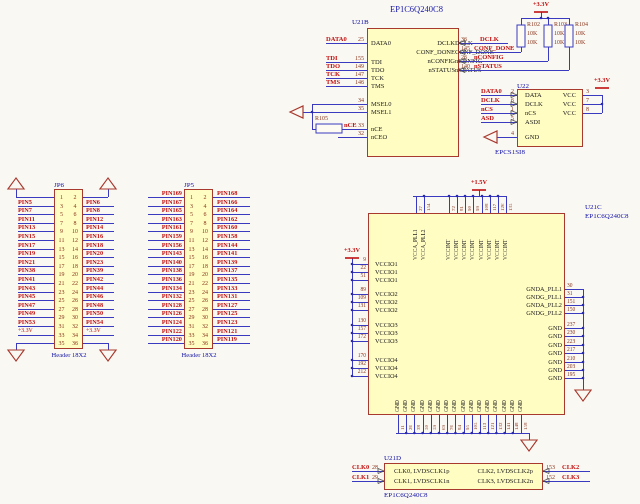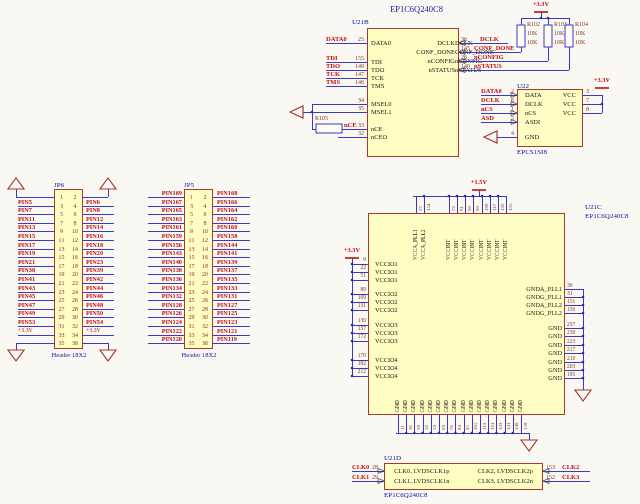--- a/index.html
+++ b/index.html
@@ -102,21 +102,21 @@
     <span class="t pnum f6" style="left: 554px; top: 39px;">10K</span>
     <span class="wire" style="left: 569px; top: 18px; width: 1px; height: 7px;"></span>
     <span class="t pnum f6" style="left: 575px; top: 21px;">R104</span>
     <span class="t pnum f6" style="left: 575px; top: 30px;">10K</span>
     <span class="t pnum f6" style="left: 575px; top: 39px;">10K</span>
     <span class="wire" style="left: 521px; top: 47px; width: 1px; height: 5px;"></span>
     <span class="wire" style="left: 548px; top: 47px; width: 1px; height: 14px;"></span>
     <span class="wire" style="left: 569px; top: 47px; width: 1px; height: 23px;"></span>
     <span class="t des f7" style="left: 517px; top: 83px;">U22</span>
     <span class="blk" style="left: 517px; top: 89px; width: 66px; height: 58px;"></span>
-    <span class="t des f7" style="left: 517px; top: 149px;">EPCS1SI8</span>
+    <span class="t des f7" style="left: 495px; top: 149px;">EPCS1SI8</span>
     <span class="t pname f65" style="left: 525px; top: 91.5px;">DATA</span>
     <span class="t pnum f6" style="left: 500px; top: 88px; width: 14px; text-align: right;">2</span>
     <span class="wire" style="left: 481px; top: 95px; width: 36px; height: 1px;"></span>
     <span class="t net f65" style="left: 481px; top: 87.5px;">DATA0</span>
     <span class="t pname f65" style="left: 525px; top: 100.5px;">DCLK</span>
     <span class="t pnum f6" style="left: 500px; top: 97px; width: 14px; text-align: right;">6</span>
     <span class="wire" style="left: 481px; top: 104px; width: 36px; height: 1px;"></span>
     <span class="t net f65" style="left: 481px; top: 96.5px;">DCLK</span>
     <span class="t pname f65" style="left: 525px; top: 109.5px;">nCS</span>
     <span class="t pnum f6" style="left: 500px; top: 106px; width: 14px; text-align: right;">1</span>

